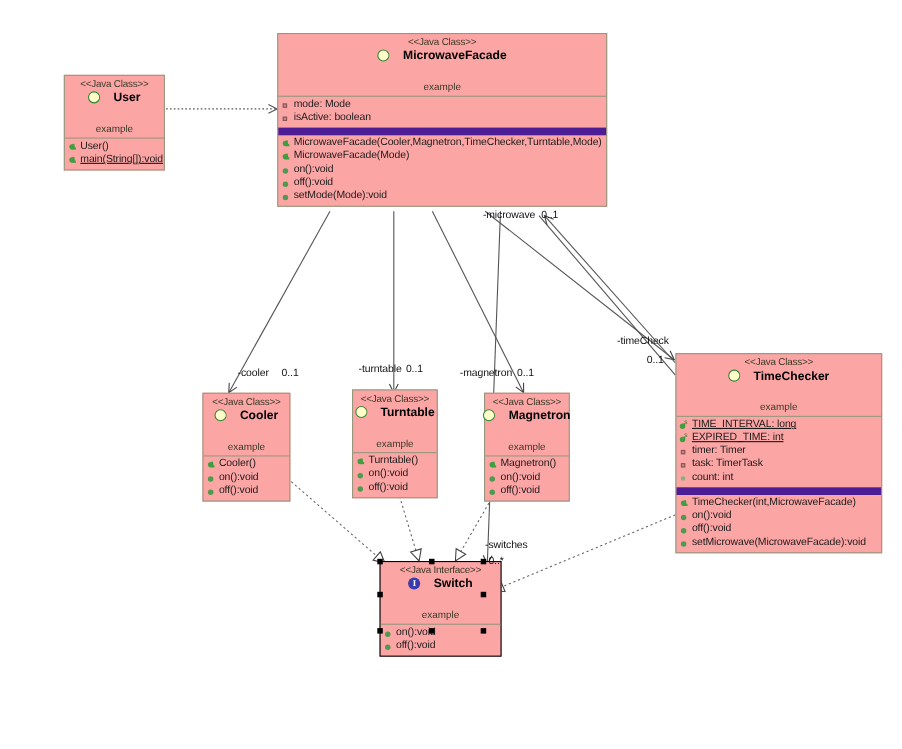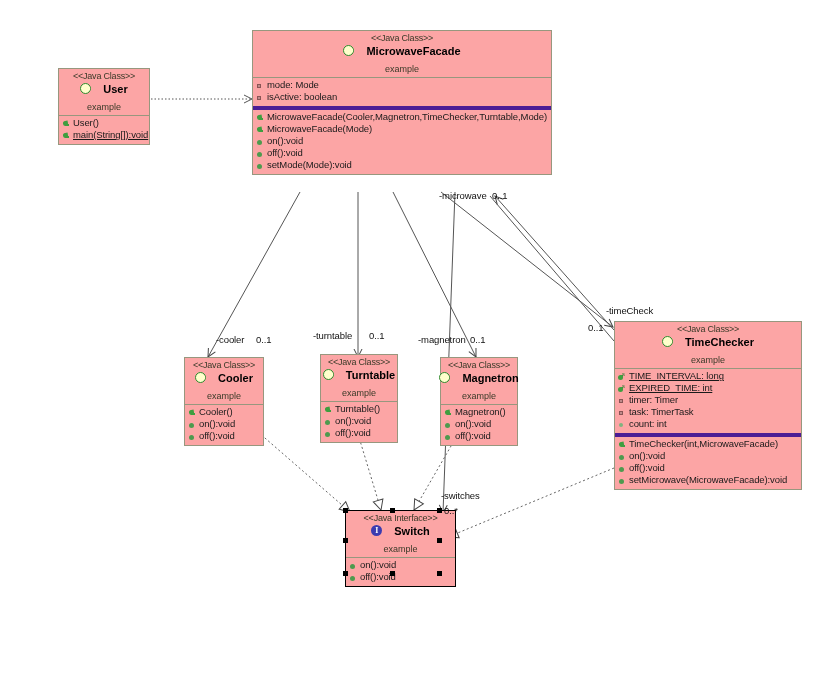--- a/index.html
+++ b/index.html
@@ -62,26 +62,26 @@
   .cls-name {
     font-weight: bold;
     font-size: 11px;
     color: #000;
     white-space: nowrap;
   }
   .pkg {
     font-size: 9px;
     color: #3a3a28;
     line-height: 1.15;
-    margin-top: 7px;
+    margin-top: 17px;
   }
 
   .uml-section {
     padding: 2px 1px 2px 2px;
-    border-bottom: 4px solid #4c1d95;
+    border-bottom: 7px solid #4c1d95;
   }
   .uml-section:last-child { border-bottom: none; }
 
   .member {
     display: flex;
     align-items: center;
     gap: 3px;
     white-space: nowrap;
     padding: 0 0 0 1px;
     height: 12px;
@@ -491,25 +491,25 @@
   <div class="handle" style="left:343px; top:571px;"></div>
   <div class="handle" style="left:390px; top:571px;"></div>
   <div class="handle" style="left:437px; top:571px;"></div>
 
   <div class="edge-label" style="left:439px; top:190px;">-microwave</div>
   <div class="edge-label" style="left:492px; top:190px;">0..1</div>
 
   <div class="edge-label" style="left:216px; top:334px;">-cooler</div>
   <div class="edge-label" style="left:256px; top:334px;">0..1</div>
 
-  <div class="edge-label" style="left:313px; top:330px;">-turntable</div>
+  <div class="edge-label" style="left:326px; top:330px;">-turntable</div>
   <div class="edge-label" style="left:369px; top:330px;">0..1</div>
 
   <div class="edge-label" style="left:418px; top:334px;">-magnetron</div>
   <div class="edge-label" style="left:470px; top:334px;">0..1</div>
 
-  <div class="edge-label" style="left:561px; top:305px;margin-left:45px;">-timeCheck</div>
+  <div class="edge-label" style="left:561px; top:305px;">-timeCheck</div>
   <div class="edge-label" style="left:588px; top:322px;">0..1</div>
 
   <div class="edge-label" style="left:441px; top:490px;">-switches</div>
   <div class="edge-label" style="left:444px; top:505px;">0..*</div>
 
 </div>
 
 </body></html>

